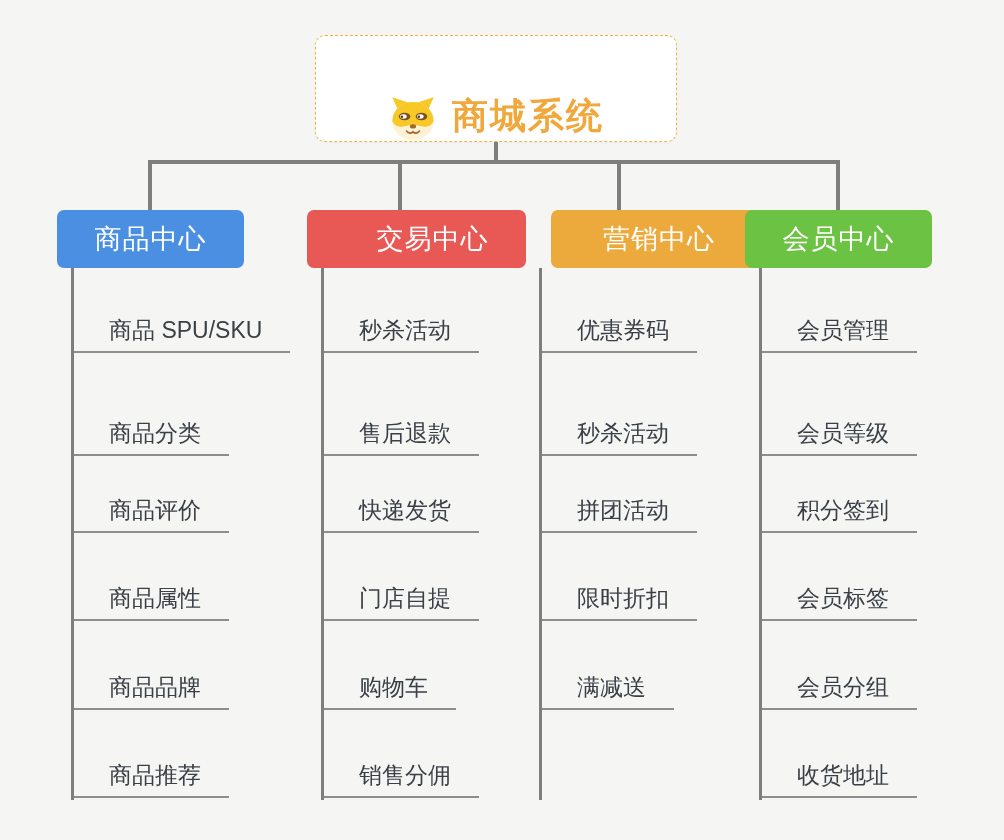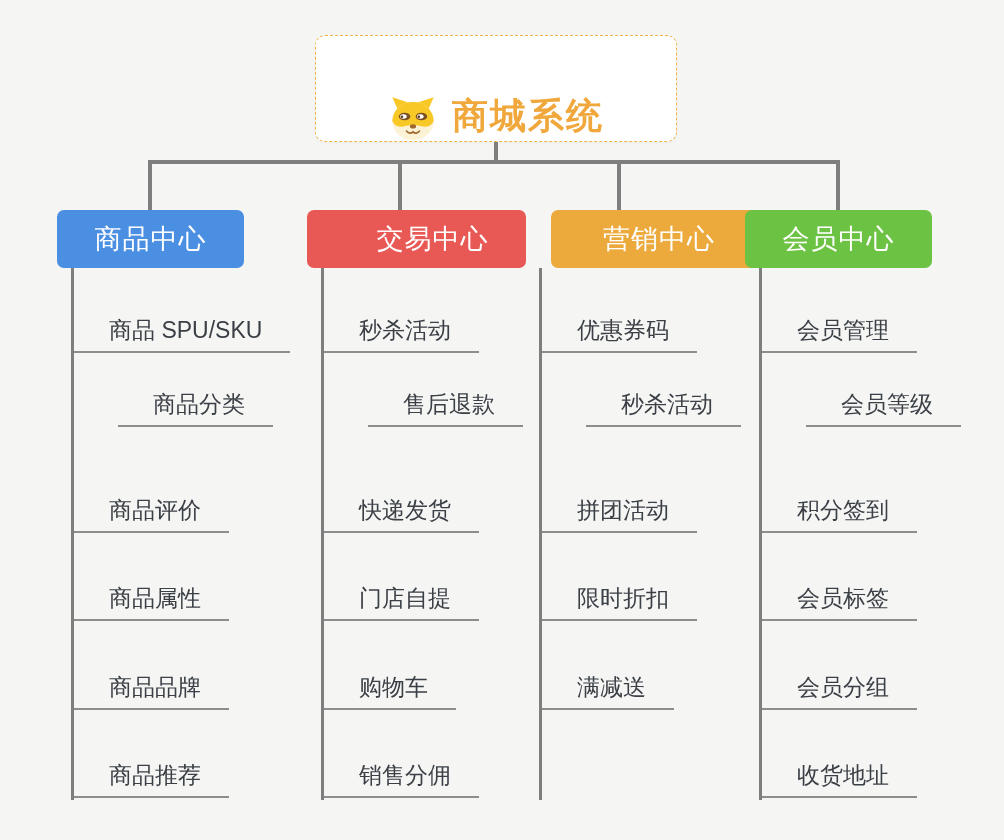--- a/index.html
+++ b/index.html
@@ -53,21 +53,21 @@
   .leaf{
     position:absolute;left:0;height:40px;
     box-sizing:border-box;
     display:inline-flex;align-items:flex-end;
     padding:0 28px 5px 35px;
     border-bottom:2px solid #8d8d8d;
     font-size:23px;color:#3b4046;
     white-space:nowrap;
   }
   .leaf:nth-child(1){top:45px;}
-  .leaf:nth-child(2){top:119px;margin-left:44px;}
+  .leaf:nth-child(2){top:148px;}
   .leaf:nth-child(3){top:225px;}
   .leaf:nth-child(4){top:313px;}
   .leaf:nth-child(5){top:402px;}
   .leaf:nth-child(6){top:490px;}
 </style>
 </head>
 <body>
 
 <div class="canvas">
 

